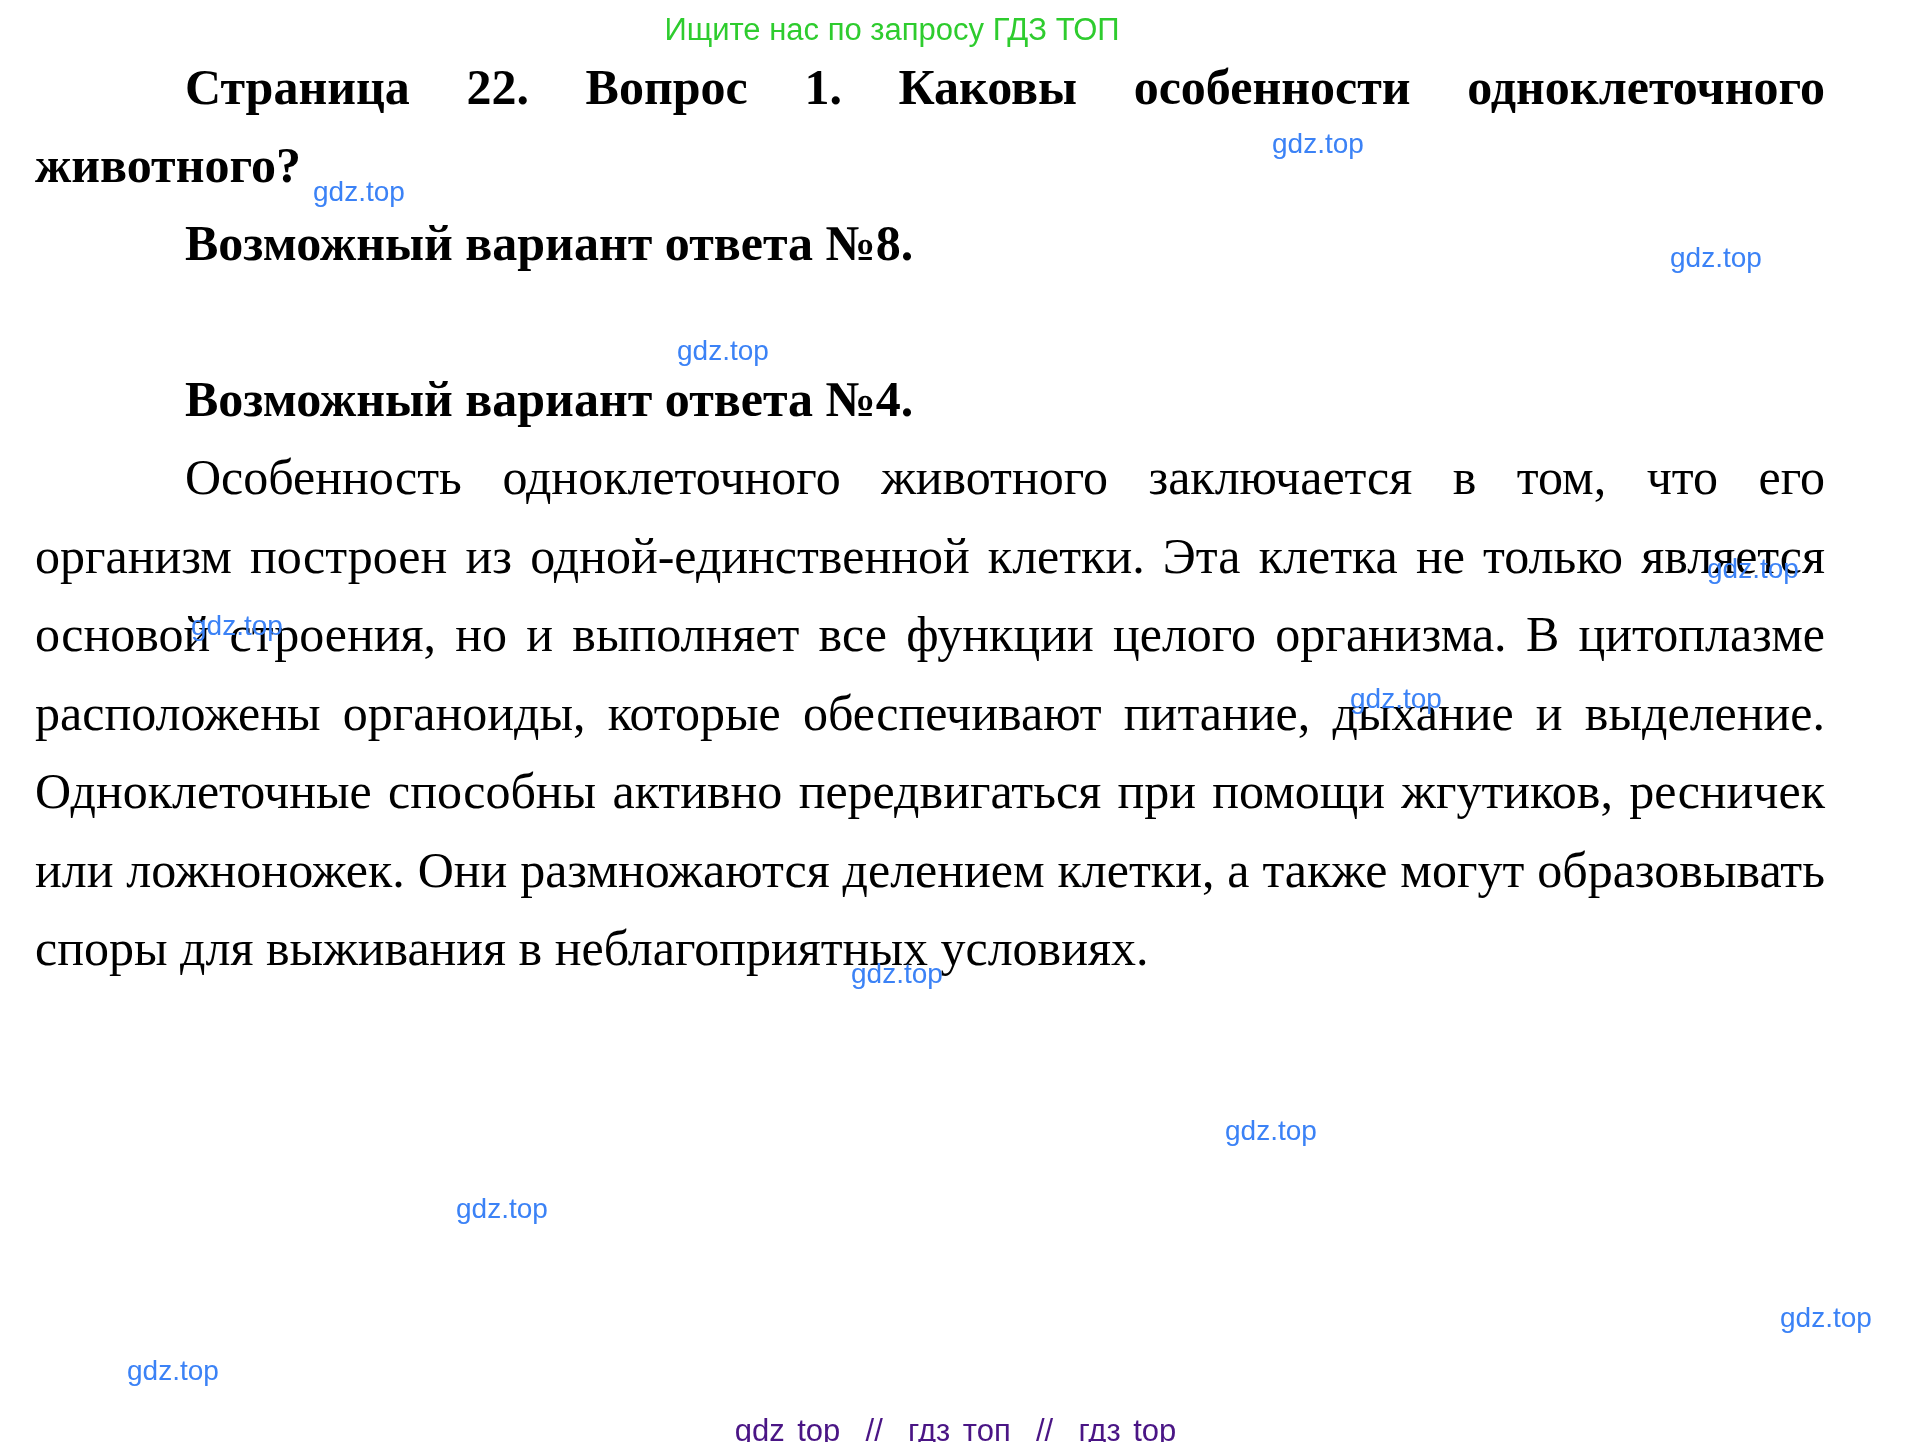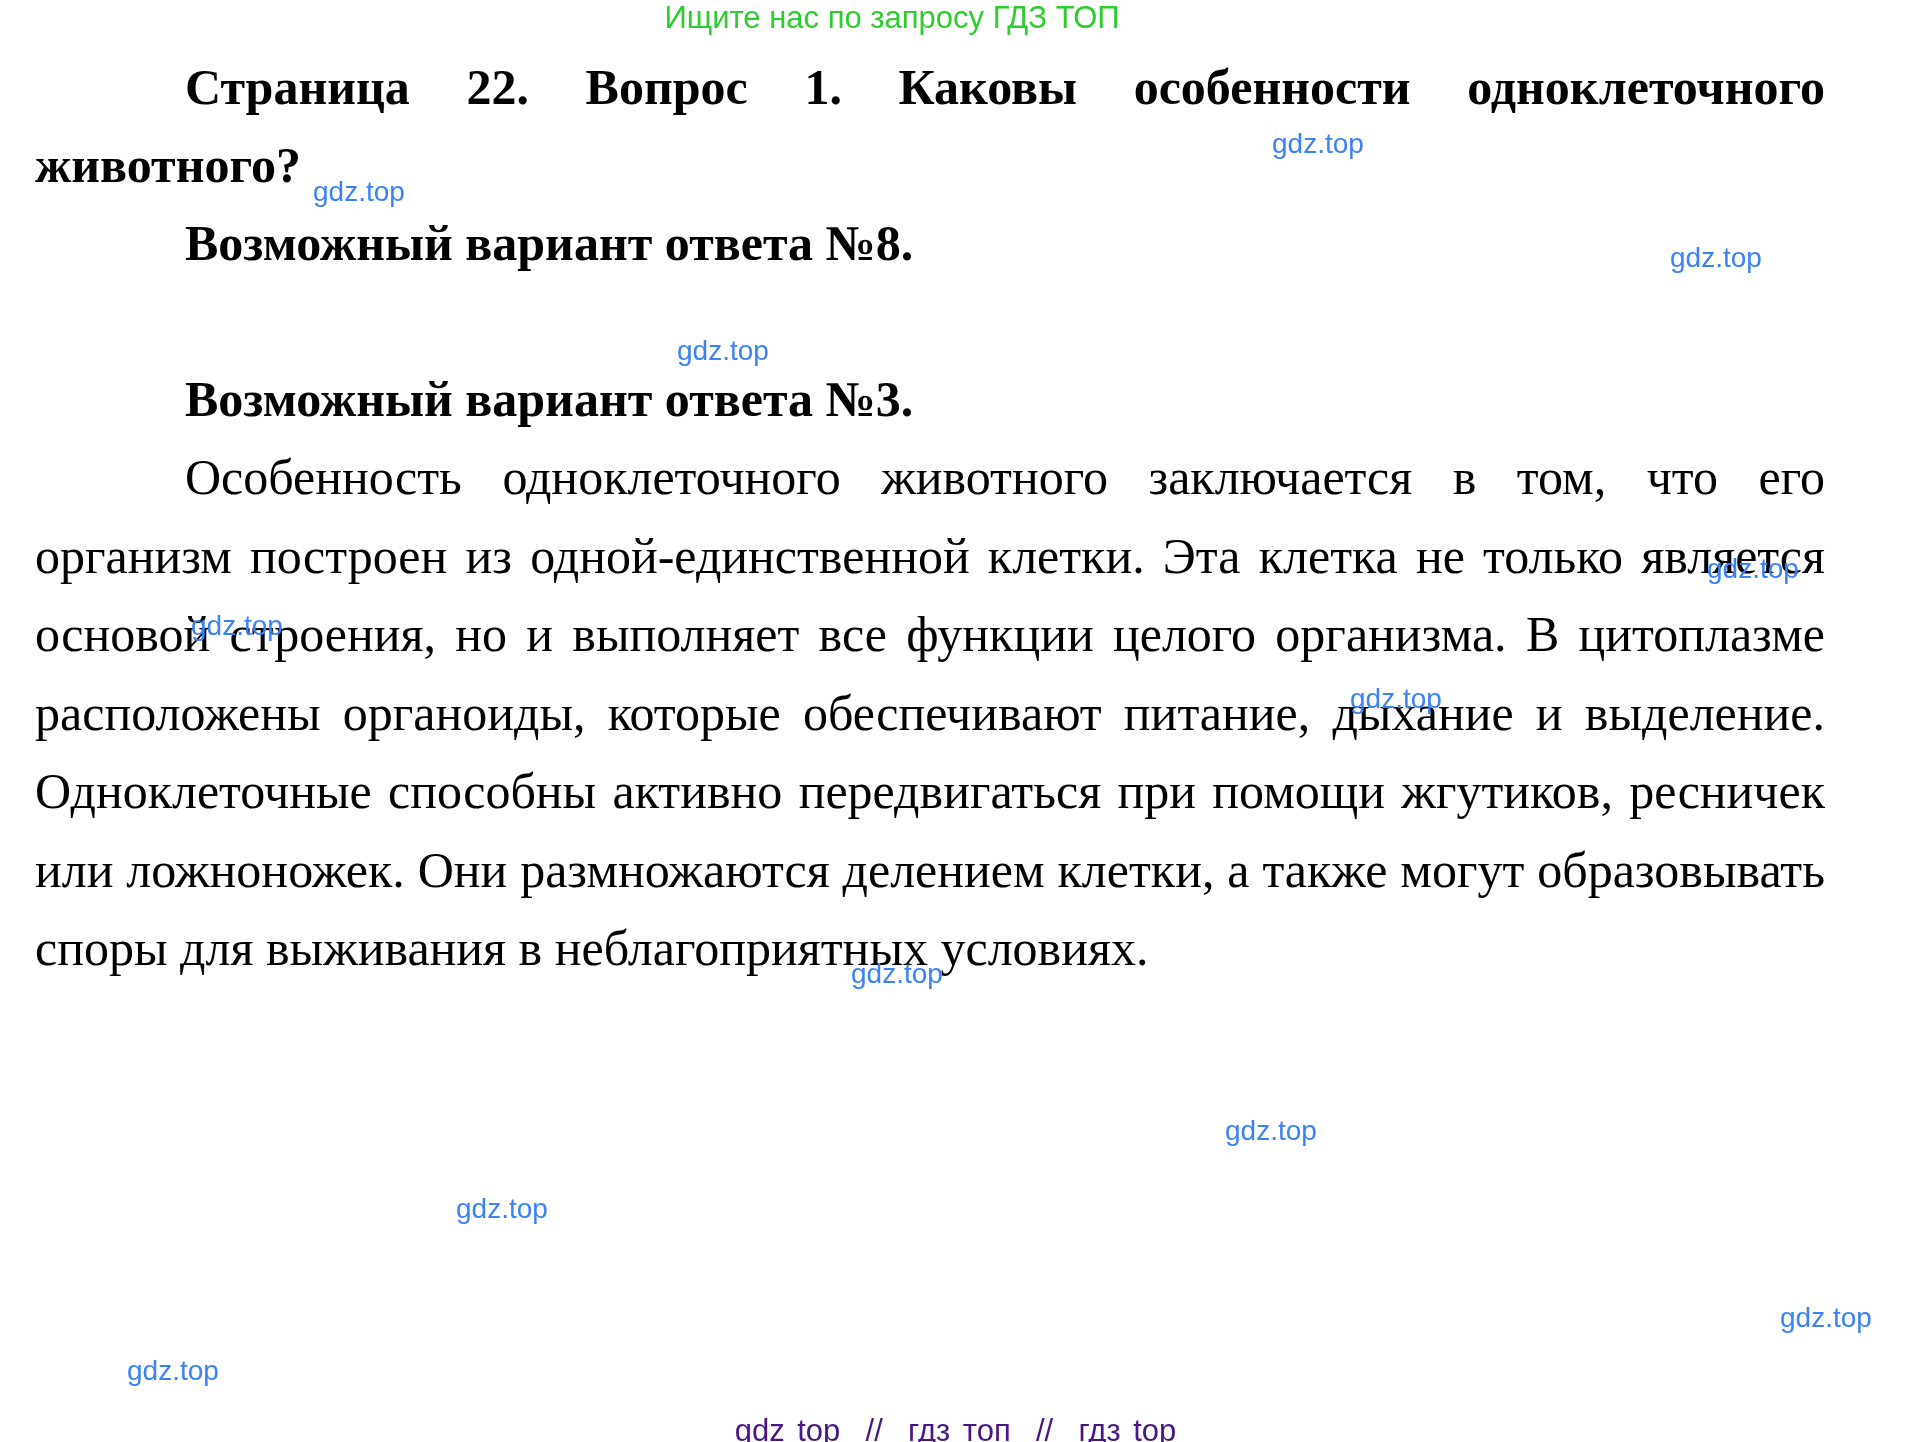--- a/index.html
+++ b/index.html
@@ -1,18 +1,18 @@
 <!DOCTYPE html>
 <html><head>
 <meta charset="utf-8">
 <style>
   html, body { margin: 0; padding: 0; background: #ffffff; }
   body { width: 1911px; height: 1442px; position: relative; overflow: hidden; }
   .banner {
-    position: absolute; top: 0; left: 0; width: 1784px; text-align: center;
+    position: absolute; top: 12px; left: 0; width: 1784px; text-align: center;
     font-family: "Liberation Sans", sans-serif; font-size: 31px; line-height: 36px;
     color: #2ecc2e;
   }
   .footer {
     position: absolute; top: 1413px; left: 0; width: 1911px; text-align: center;
     font-family: "Liberation Sans", sans-serif; font-size: 31px; line-height: 36px;
     color: #4a1585; word-spacing: 4px;
   }
   .page {
     position: absolute; left: 35px; top: 48px; width: 1790px;
@@ -38,21 +38,21 @@
 </style>
 </head>
 <body>
 
 <div class="banner">Ищите нас по запросу ГДЗ ТОП</div>
 
 <div class="page">
   <p class="title">Страница 22. Вопрос 1. Каковы особенности одноклеточного животного?</p>
   <p class="subtitle">Возможный вариант ответа №8.</p>
   <div class="gap"></div>
-  <p class="subtitle">Возможный вариант ответа №3.</p>
+  <p class="subtitle">Возможный вариант ответа №4.</p>
   <p class="para">Особенность одноклеточного животного заключается в том, что его организм построен из одной-единственной клетки. Эта клетка не только является основой строения, но и выполняет все функции целого организма. В цитоплазме расположены органоиды, которые обеспечивают питание, дыхание и выделение. Одноклеточные способны активно передвигаться при помощи жгутиков, ресничек или ложноножек. Они размножаются делением клетки, а также могут образовывать споры для выживания в неблагоприятных условиях.</p>
 </div>
 
 <div id="wm-layer">
   <span class="wm" style="left: 1272px; top: 128px;">gdz.top</span>
   <span class="wm" style="left: 313px; top: 176px;">gdz.top</span>
   <span class="wm" style="left: 1670px; top: 242px;">gdz.top</span>
   <span class="wm" style="left: 677px; top: 335px;">gdz.top</span>
   <span class="wm" style="left: 1707px; top: 553px;">gdz.top</span>
   <span class="wm" style="left: 191px; top: 610px;">gdz.top</span>

